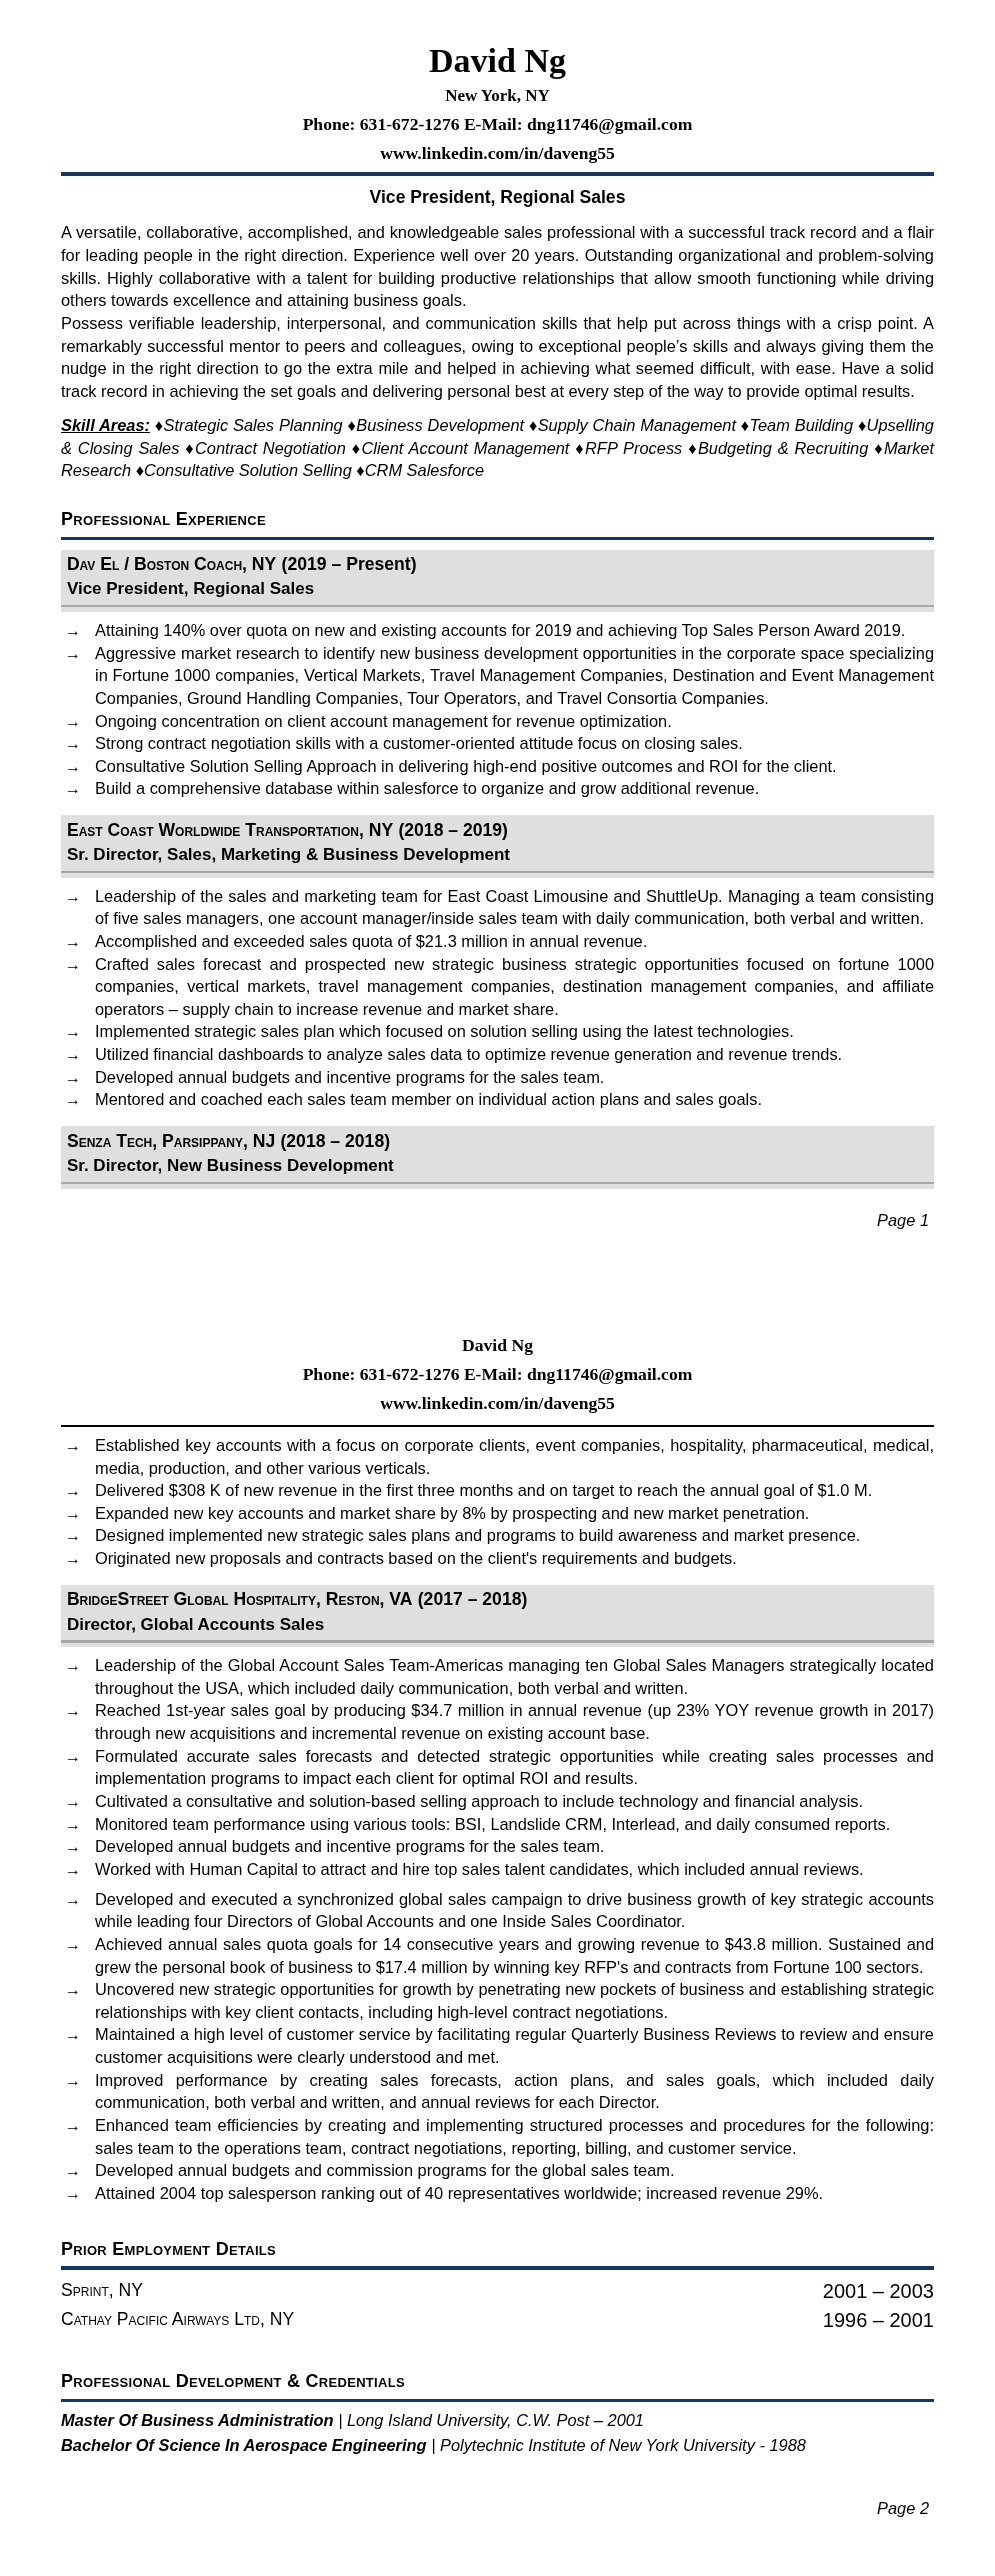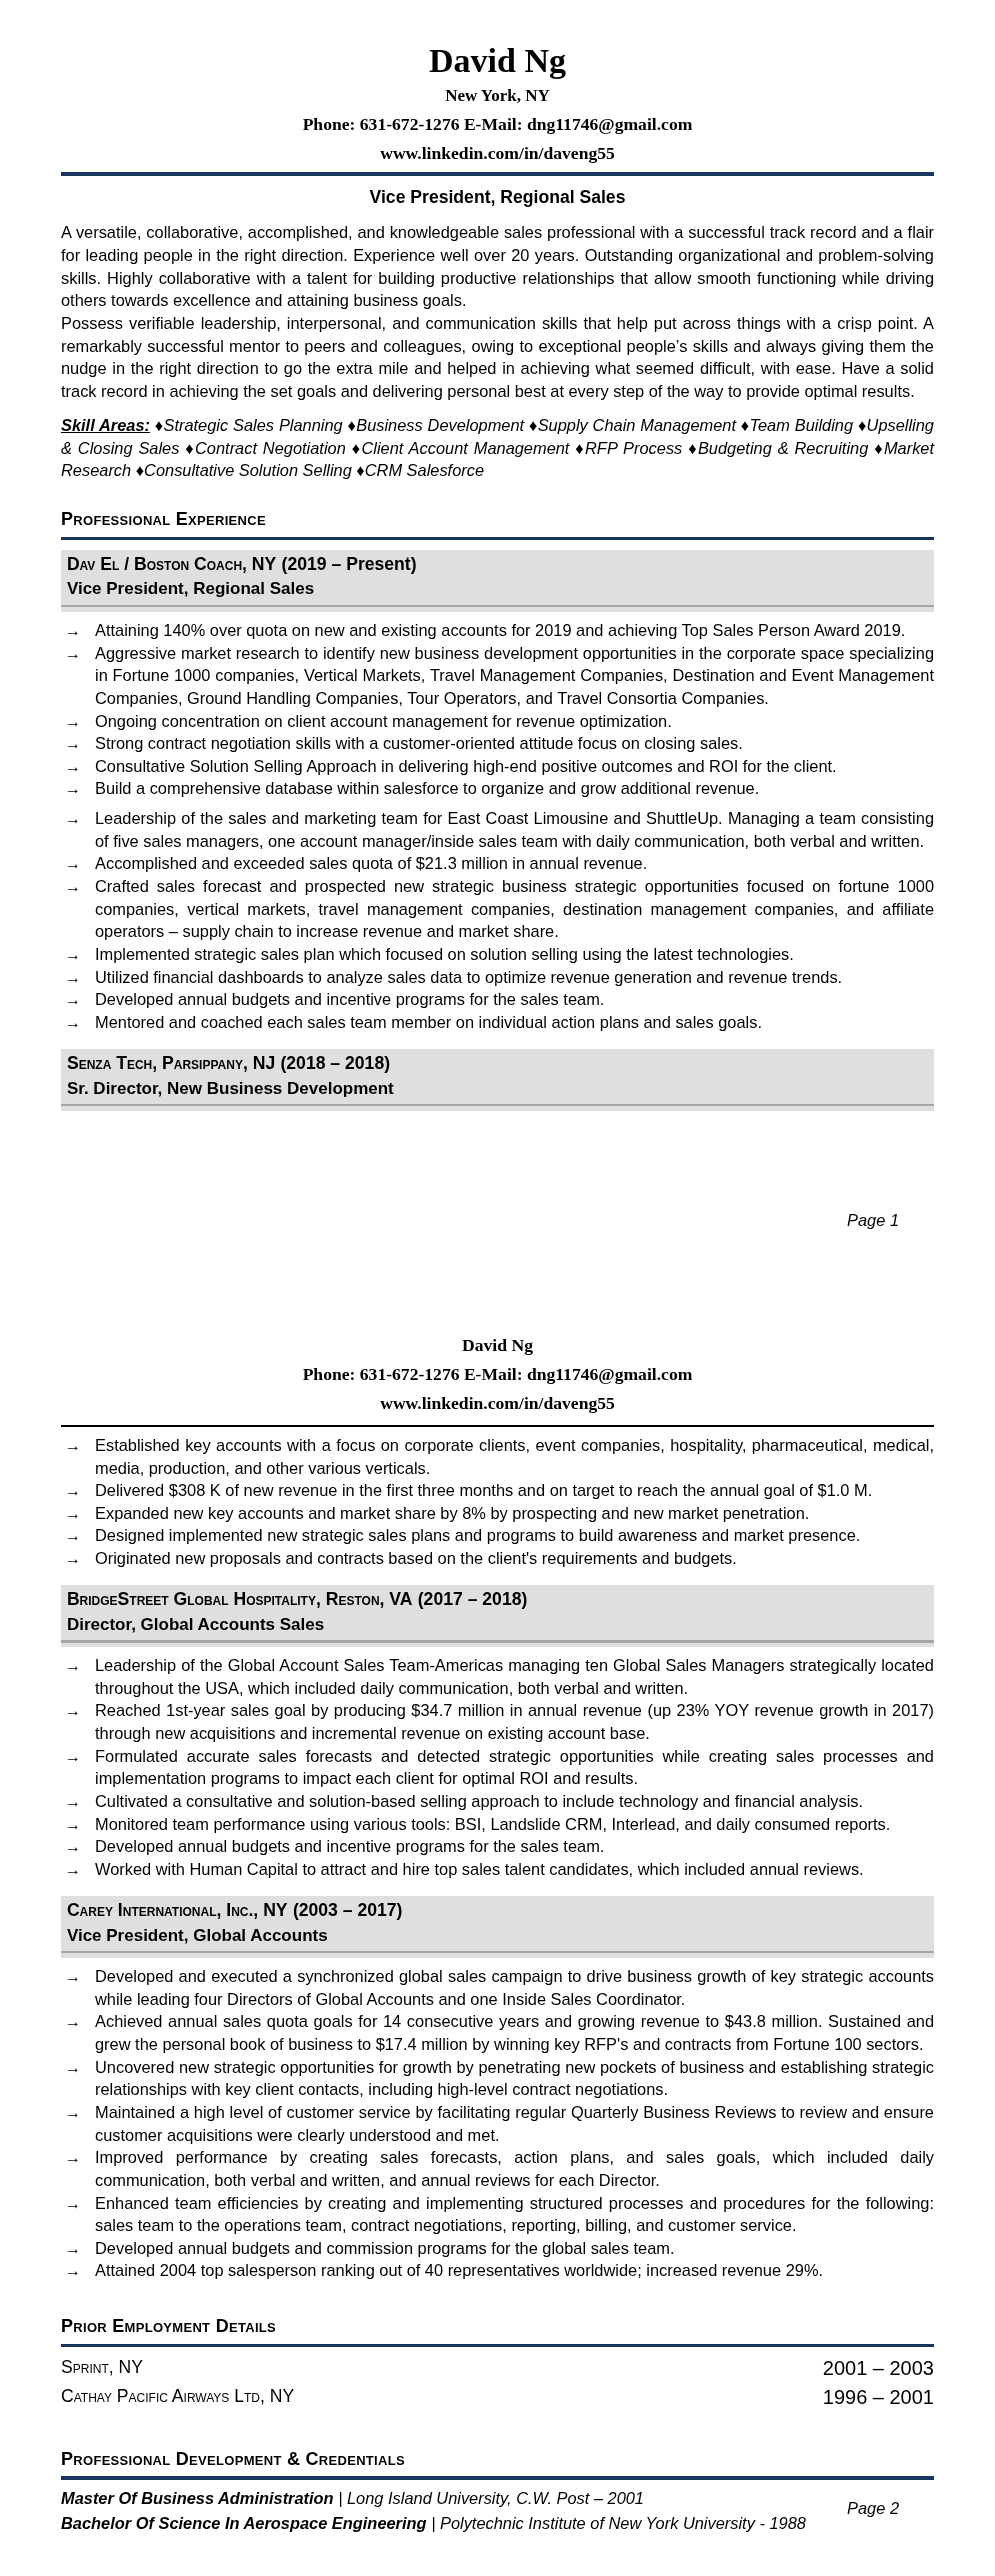--- a/index.html
+++ b/index.html
@@ -53,21 +53,21 @@
   .bullet .arrow { position: absolute; left: 3.5px; top: 0; }
 
   .prior-row { display: flex; justify-content: space-between; font-weight: normal; margin-top: 1.2px; }
   .prior-company { font-variant: small-caps; font-size: 17.6px; }
   .prior-dates { font-size: 20px; }
 
   .edu-line { margin: 2.3px 0 0 0; }
   .edu-degree { font-weight: bold; }
 
   .page-num {
-    position: absolute; right: 96px; bottom: 56px;
+    position: absolute; right: 66px; bottom: 56px;
     font-style: italic; font-size: 16.4px;
   }
 
   .rows-block { margin-top: 8.2px; }
   .edu-block { margin-top: 7px; font-style: italic; }
 </style>
 </head>
 <body>
 
 <section class="page">
@@ -96,20 +96,25 @@
   </div>
   <div class="bullets">
     <p class="bullet"><span class="arrow">→</span><span>Attaining 140% over quota on new and existing accounts for 2019 and achieving Top Sales Person Award 2019.</span></p>
     <p class="bullet"><span class="arrow">→</span><span>Aggressive market research to identify new business development opportunities in the corporate space specializing in Fortune 1000 companies, Vertical Markets, Travel Management Companies, Destination and Event Management Companies, Ground Handling Companies, Tour Operators, and Travel Consortia Companies.</span></p>
     <p class="bullet"><span class="arrow">→</span><span>Ongoing concentration on client account management for revenue optimization.</span></p>
     <p class="bullet"><span class="arrow">→</span><span>Strong contract negotiation skills with a customer-oriented attitude focus on closing sales.</span></p>
     <p class="bullet"><span class="arrow">→</span><span>Consultative Solution Selling Approach in delivering high-end positive outcomes and ROI for the client.</span></p>
     <p class="bullet"><span class="arrow">→</span><span>Build a comprehensive database within salesforce to organize and grow additional revenue.</span></p>
   </div>
 
+  <div class="jobbar">
+    <div class="company-line"><span class="company-name">East Coast Worldwide Transportation, NY</span><span class="job-dates">(2018 – 2019)</span></div>
+    <div class="title-line">Sr. Director, Sales, Marketing &amp; Business Development</div>
+    <div class="bar-rule"></div>
+  </div>
   <div class="bullets">
     <p class="bullet"><span class="arrow">→</span><span>Leadership of the sales and marketing team for East Coast Limousine and ShuttleUp. Managing a team consisting of five sales managers, one account manager/inside sales team with daily communication, both verbal and written.</span></p>
     <p class="bullet"><span class="arrow">→</span><span>Accomplished and exceeded sales quota of $21.3 million in annual revenue.</span></p>
     <p class="bullet"><span class="arrow">→</span><span>Crafted sales forecast and prospected new strategic business strategic opportunities focused on fortune 1000 companies, vertical markets, travel management companies, destination management companies, and affiliate operators – supply chain to increase revenue and market share.</span></p>
     <p class="bullet"><span class="arrow">→</span><span>Implemented strategic sales plan which focused on solution selling using the latest technologies.</span></p>
     <p class="bullet"><span class="arrow">→</span><span>Utilized financial dashboards to analyze sales data to optimize revenue generation and revenue trends.</span></p>
     <p class="bullet"><span class="arrow">→</span><span>Developed annual budgets and incentive programs for the sales team.</span></p>
     <p class="bullet"><span class="arrow">→</span><span>Mentored and coached each sales team member on individual action plans and sales goals.</span></p>
   </div>
 
@@ -146,25 +151,20 @@
   <div class="bullets">
     <p class="bullet"><span class="arrow">→</span><span>Leadership of the Global Account Sales Team-Americas managing ten Global Sales Managers strategically located throughout the USA, which included daily communication, both verbal and written.</span></p>
     <p class="bullet"><span class="arrow">→</span><span>Reached 1st-year sales goal by producing $34.7 million in annual revenue (up 23% YOY revenue growth in 2017) through new acquisitions and incremental revenue on existing account base.</span></p>
     <p class="bullet"><span class="arrow">→</span><span>Formulated accurate sales forecasts and detected strategic opportunities while creating sales processes and implementation programs to impact each client for optimal ROI and results.</span></p>
     <p class="bullet"><span class="arrow">→</span><span>Cultivated a consultative and solution-based selling approach to include technology and financial analysis.</span></p>
     <p class="bullet"><span class="arrow">→</span><span>Monitored team performance using various tools: BSI, Landslide CRM, Interlead, and daily consumed reports.</span></p>
     <p class="bullet"><span class="arrow">→</span><span>Developed annual budgets and incentive programs for the sales team.</span></p>
     <p class="bullet"><span class="arrow">→</span><span>Worked with Human Capital to attract and hire top sales talent candidates, which included annual reviews.</span></p>
   </div>
 
-  <div class="jobbar">
-    <div class="company-line"><span class="company-name">Carey International, Inc., NY</span><span class="job-dates">(2003 – 2017)</span></div>
-    <div class="title-line">Vice President, Global Accounts</div>
-    <div class="bar-rule"></div>
-  </div>
   <div class="bullets">
     <p class="bullet"><span class="arrow">→</span><span>Developed and executed a synchronized global sales campaign to drive business growth of key strategic accounts while leading four Directors of Global Accounts and one Inside Sales Coordinator.</span></p>
     <p class="bullet"><span class="arrow">→</span><span>Achieved annual sales quota goals for 14 consecutive years and growing revenue to $43.8 million.  Sustained and grew the personal book of business to $17.4 million by winning key RFP's and contracts from Fortune 100 sectors.</span></p>
     <p class="bullet"><span class="arrow">→</span><span>Uncovered new strategic opportunities for growth by penetrating new pockets of business and establishing strategic relationships with key client contacts, including high-level contract negotiations.</span></p>
     <p class="bullet"><span class="arrow">→</span><span>Maintained a high level of customer service by facilitating regular Quarterly Business Reviews to review and ensure customer acquisitions were clearly understood and met.</span></p>
     <p class="bullet"><span class="arrow">→</span><span>Improved performance by creating sales forecasts, action plans, and sales goals, which included daily communication, both verbal and written, and annual reviews for each Director.</span></p>
     <p class="bullet"><span class="arrow">→</span><span>Enhanced team efficiencies by creating and implementing structured processes and procedures for the following: sales team to the operations team, contract negotiations, reporting, billing, and customer service.</span></p>
     <p class="bullet"><span class="arrow">→</span><span>Developed annual budgets and commission programs for the global sales team.</span></p>
     <p class="bullet"><span class="arrow">→</span><span>Attained 2004 top salesperson ranking out of 40 representatives worldwide; increased revenue 29%.</span></p>
   </div>

